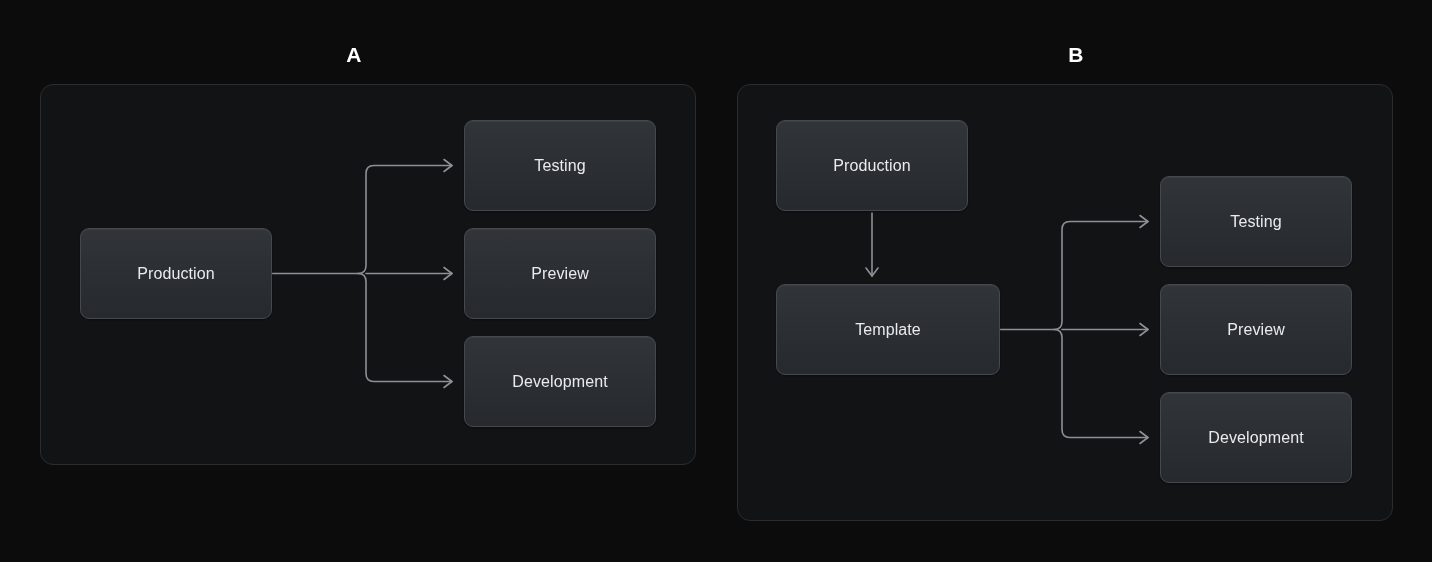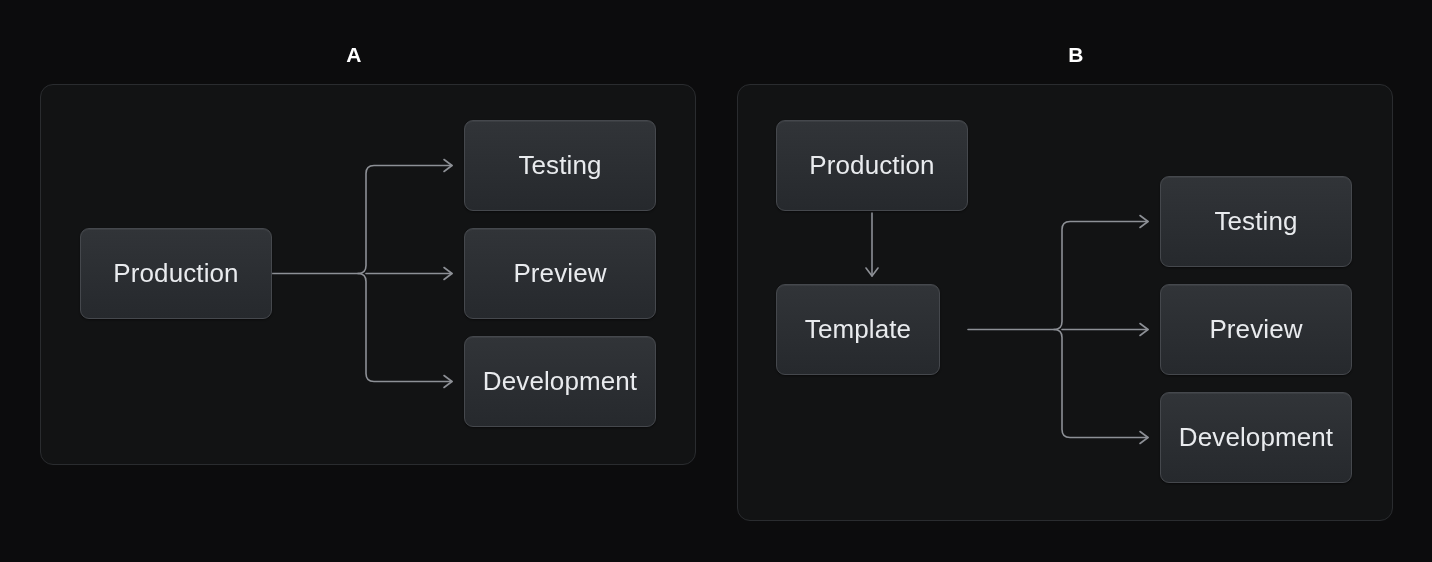--- a/index.html
+++ b/index.html
@@ -59,36 +59,36 @@
     box-sizing: border-box;
     border-radius: 9px;
     border: 1px solid #45484d;
     background: linear-gradient(180deg, #313438 0%, #2c2f33 45%, #26292d 100%);
     box-shadow: inset 0 1px 0 rgba(255,255,255,0.05),
                 0 1px 2px rgba(0,0,0,0.45);
     display: flex;
     align-items: center;
     justify-content: center;
     color: #e9ebee;
-    font-size: 26px;
+    font-size: 16px;
     font-weight: 400;
     letter-spacing: 0.1px;
     white-space: nowrap;
     user-select: none;
   }
 
   
   #a-production  { left: 80px;  top: 228px; width: 192px; height: 91px; }
   #a-testing     { left: 464px; top: 120px; width: 192px; height: 91px; }
   #a-preview     { left: 464px; top: 228px; width: 192px; height: 91px; }
   #a-development { left: 464px; top: 336px; width: 192px; height: 91px; }
 
   
   #b-production  { left: 776px;  top: 120px; width: 192px; height: 91px; }
-  #b-template    { left: 776px;  top: 284px; width: 164px; height: 91px; }
+  #b-template    { left: 776px;  top: 284px; width: 224px; height: 91px; }
   #b-testing     { left: 1160px; top: 176px; width: 192px; height: 91px; }
   #b-preview     { left: 1160px; top: 284px; width: 192px; height: 91px; }
   #b-development { left: 1160px; top: 392px; width: 192px; height: 91px; }
 
   
   .edges {
     position: absolute;
     left: 0; top: 0;
     width: 1432px; height: 562px;
     pointer-events: none;

